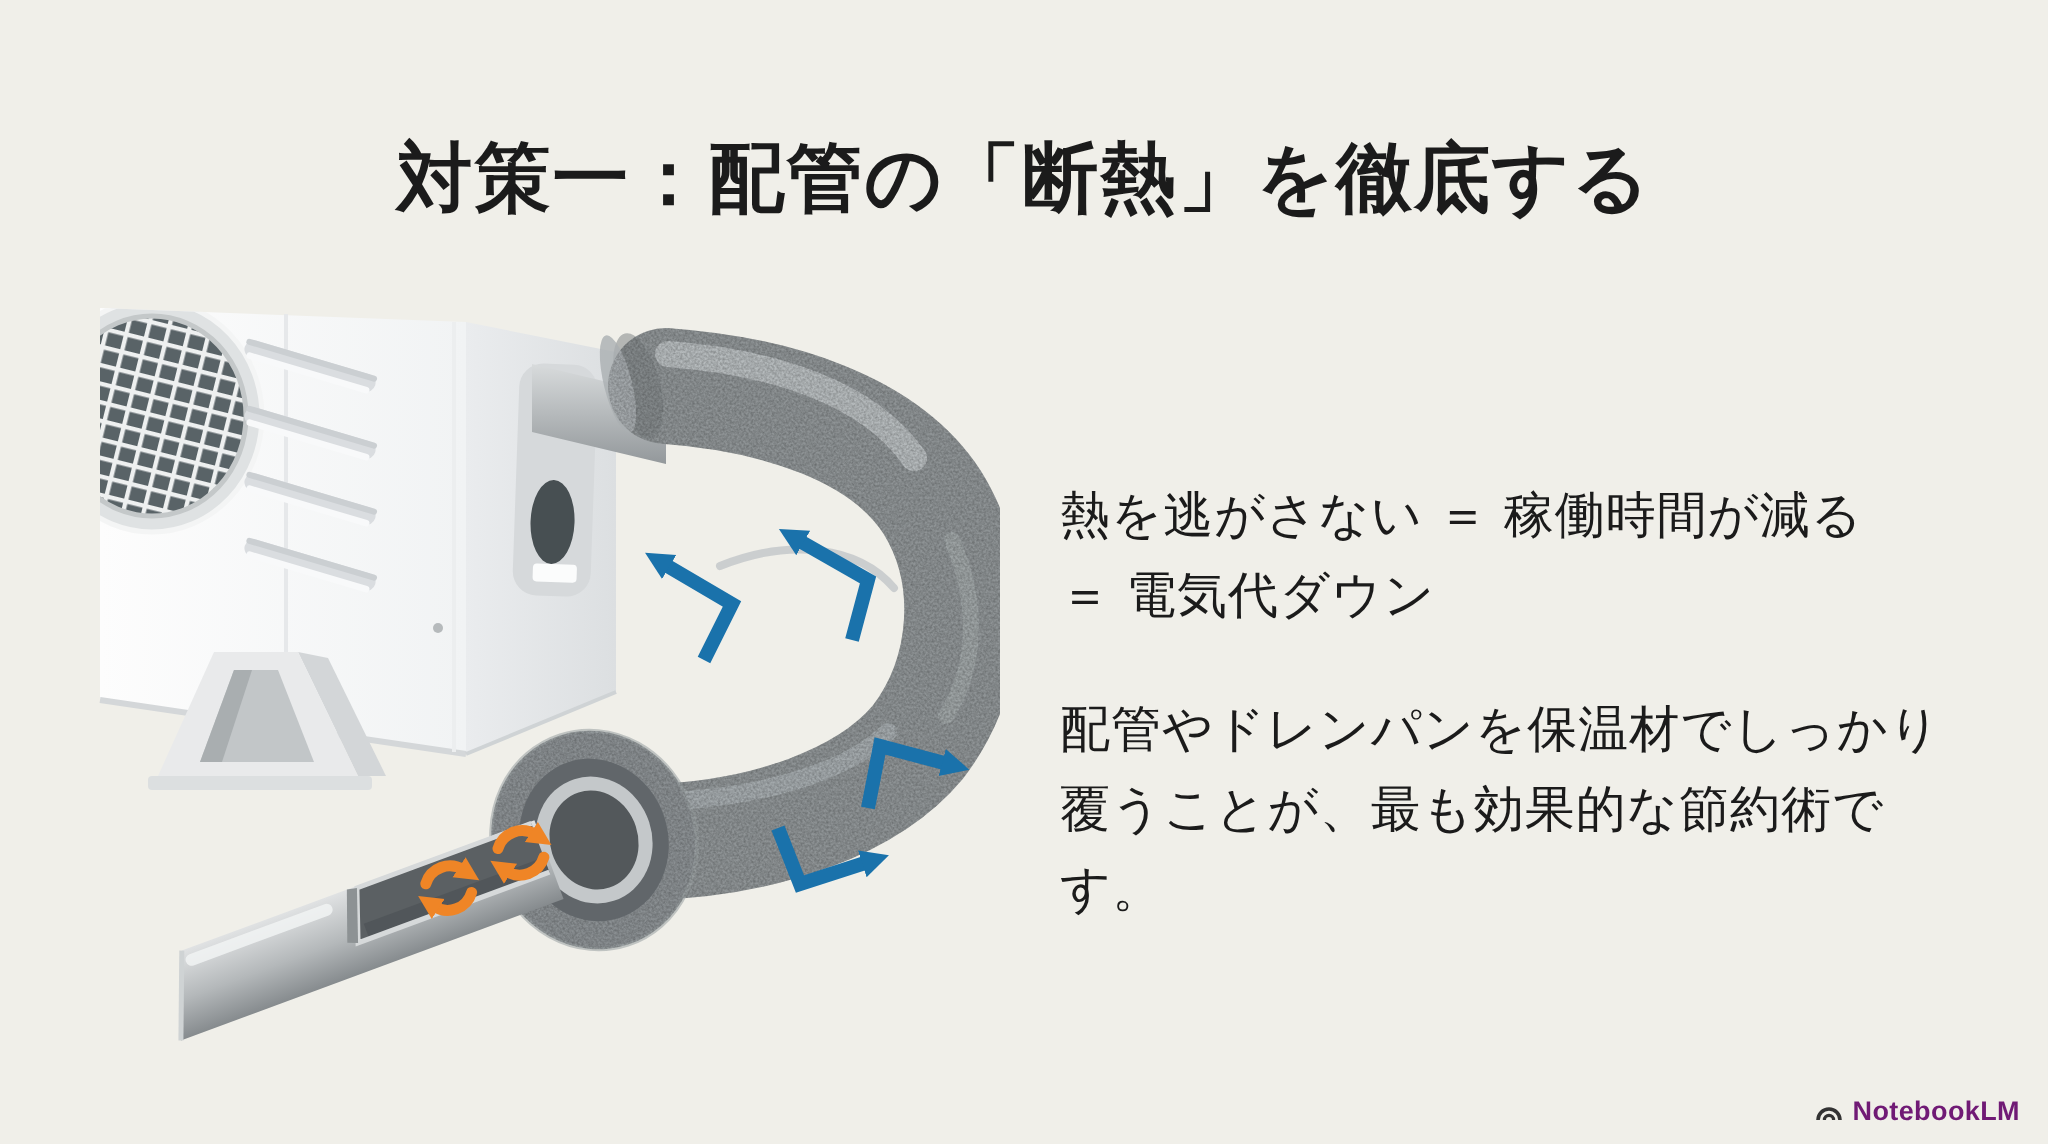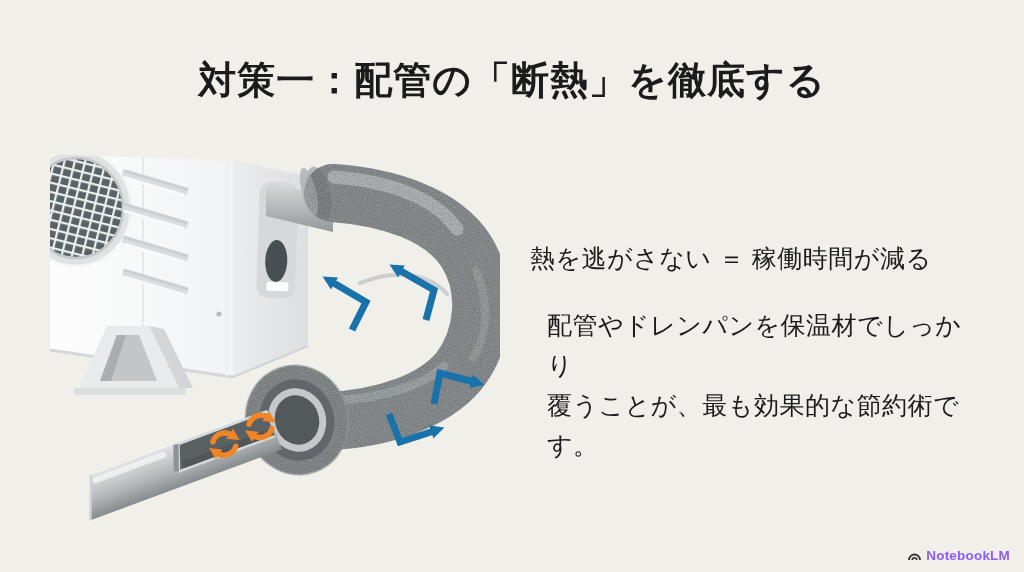--- a/index.html
+++ b/index.html
@@ -1,25 +1,25 @@
 <!DOCTYPE html>
 <html><head>
 <meta charset="utf-8">
 <style>
   html,body{margin:0;padding:0;}
   body{width:1024px;height:572px;overflow:hidden;
        font-family:"Liberation Sans","DejaVu Sans",sans-serif;}
   .slide{position:relative;width:1024px;height:572px;background:#f0efe9;overflow:hidden;}
-  .title{position:absolute;left:0;right:0;top:56px;margin:2px;text-align:center;
+  .title{position:absolute;left:0;right:0;top:56px;margin:12px;text-align:center;
          font-size:38px;font-weight:700;letter-spacing:1px;color:#1b1b1b;line-height:1.2;}
   .illustration{position:absolute;left:30px;top:130px;width:470px;height:400px;}
   .textblock{position:absolute;left:530px;top:238px;width:460px;color:#1b1b1b;}
   .headline{margin:0 0 27px 0;font-size:25px;font-weight:400;line-height:40px;letter-spacing:.5px;}
-  .paragraph{margin:17px;font-size:25px;font-weight:400;line-height:40px;letter-spacing:.5px;}
-  .brand{position:absolute;right:14px;top:548px;display:flex;align-items:center;gap:4px;color:#8b5cf6;}
+  .paragraph{margin:0;font-size:25px;font-weight:400;line-height:40px;letter-spacing:.5px;}
+  .brand{position:absolute;right:14px;top:548px;display:flex;align-items:center;gap:4px;color:#701a75;}
   .brand .brand-text{font-size:13.5px;font-weight:700;letter-spacing:.2px;}
   svg{display:block;}
 </style>
 </head>
 <body>
 
 <div class="slide">
 
   <h1 class="title">対策一：配管の「断熱」を徹底する</h1>
 
@@ -173,21 +173,21 @@
       <path d="M396 190 L404 160 L369 140" marker-end="url(#mblue)"></path>
     </g>
     <g stroke="#1a72ab" stroke-width="7" fill="none" stroke-linejoin="miter">
       <path d="M404 274 L410 243 L444 252" marker-end="url(#mblue)"></path>
       <path d="M359 284 L370 312 L404 301" marker-end="url(#mblue)"></path>
     </g>
   </svg>
 
   <div class="textblock">
     <p class="headline"><span>熱を逃がさない ＝ 稼働時間が減る</span><br>
-      </p>
+      <span>＝ 電気代ダウン</span></p>
     <p class="paragraph"><span>配管やドレンパンを保温材でしっかり</span><br>
       <span>覆うことが、最も効果的な節約術です。</span></p>
   </div>
 
   <div class="brand">
     <svg width="15" height="12" viewBox="0 0 15 12" aria-hidden="true">
       <path d="M2 10 A5.5 5.5 0 0 1 13 10" fill="none" stroke="#333" stroke-width="1.8"></path>
       <path d="M5.2 10 A2.3 2.3 0 0 1 9.8 10" fill="none" stroke="#333" stroke-width="1.6"></path>
     </svg>
     <span class="brand-text">NotebookLM</span>

